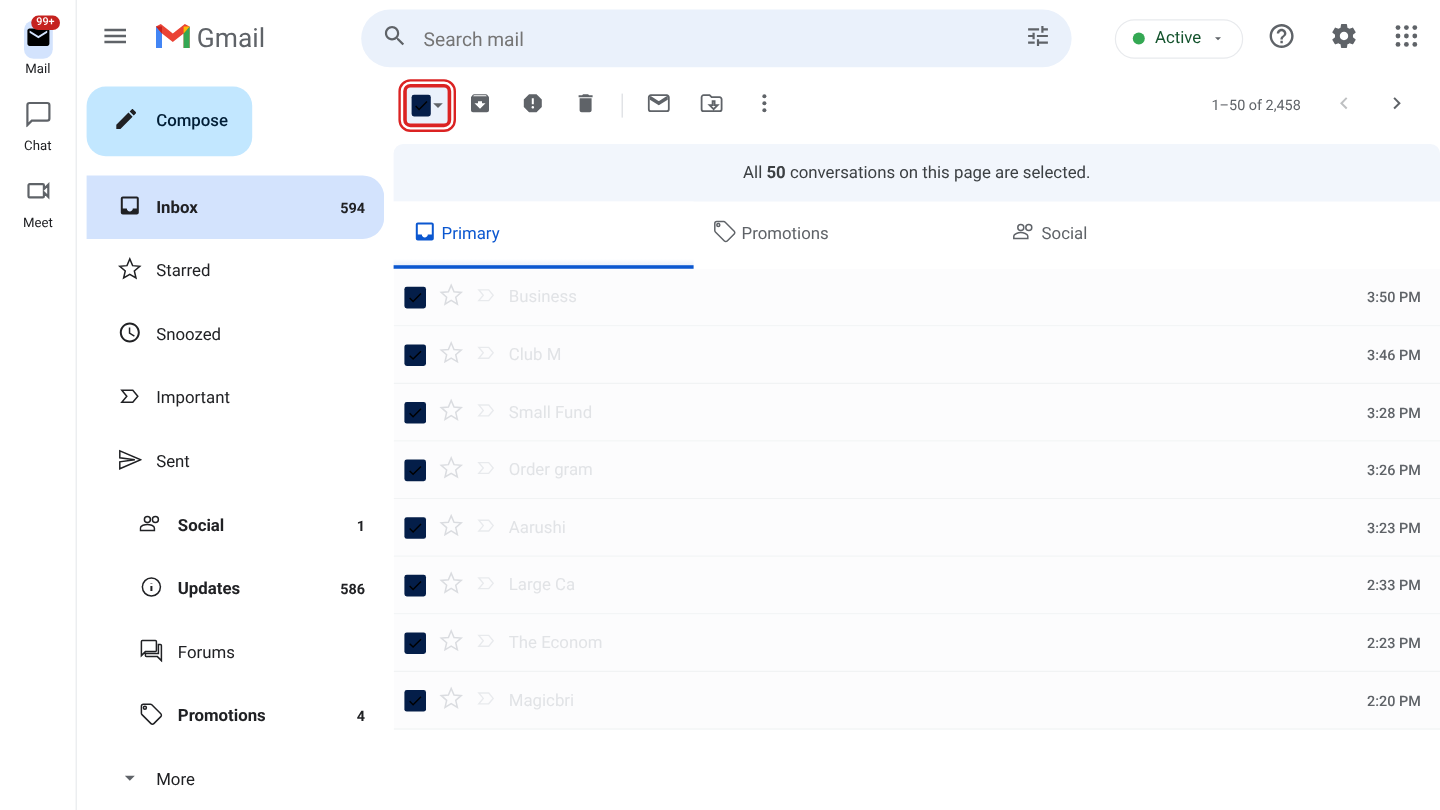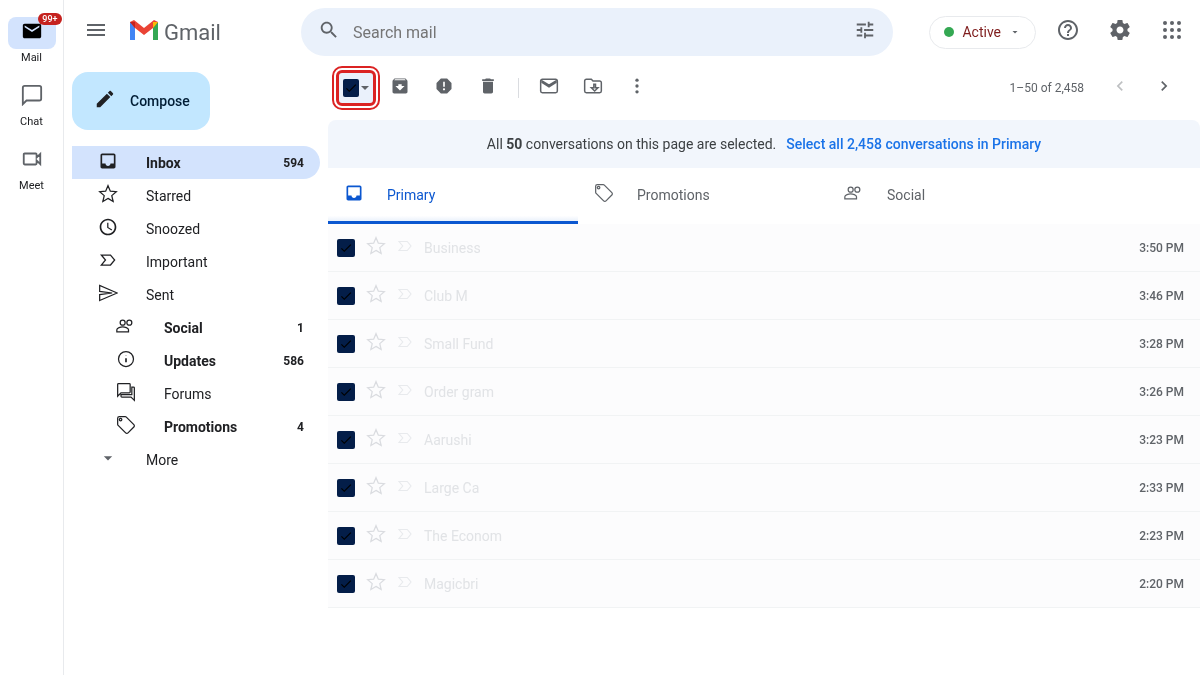--- a/index.html
+++ b/index.html
@@ -1,50 +1,50 @@
 <!DOCTYPE html>
 <html><head>
   <meta charset="utf-8">
   <style>
     * { margin: 0; padding: 0; box-sizing: border-box; font-family: 'Google Sans', Roboto, Arial, sans-serif; }
     body { background: #fff; width: 1200px; height: 675px; overflow: hidden; display: flex; }
     
     
     .nav-rail { width: 64px; border-right: 1px solid #e8eaed; display: flex; flex-direction: column; align-items: center; padding-top: 8px; }
     .nav-rail-item { width: 48px; height: 64px; display: flex; flex-direction: column; align-items: center; justify-content: center; cursor: pointer; position: relative; }
-    .nav-rail-item .icon-wrap { width: 48px; height: 32px; border-radius: 8px; display: flex; align-items: center; justify-content: center; position: relative; }
+    .nav-rail-item .icon-wrap { width: 24px; height: 32px; border-radius: 8px; display: flex; align-items: center; justify-content: center; position: relative; }
     .nav-rail-item.active .icon-wrap { background: #d3e3fd; }
     .nav-rail-label { font-size: 11px; color: #202124; margin-top: 2px; }
     .nav-badge { position: absolute; top: -4px; right: -6px; background: #c5221f; color: #fff; font-size: 9px; padding: 1px 4px; border-radius: 8px; font-weight: 500; }
     
     
     .main { flex: 1; display: flex; flex-direction: column; }
     
     
     .header { height: 64px; display: flex; align-items: center; padding: 0 8px; gap: 8px; }
     .menu-btn { width: 48px; height: 48px; display: flex; align-items: center; justify-content: center; border-radius: 50%; cursor: pointer; }
     .logo { display: flex; align-items: center; gap: 4px; padding-right: 28px; }
     .logo-text { font-size: 22px; color: #5f6368; font-weight: 400; }
     .search-bar { flex: 1; max-width: 610px; height: 48px; background: #eaf1fb; border-radius: 24px; display: flex; align-items: center; padding: 0 8px; margin-left: 44px; }
     .search-icon-btn { width: 40px; height: 40px; display: flex; align-items: center; justify-content: center; cursor: pointer; }
     .search-input { flex: 1; border: none; background: transparent; font-size: 16px; color: #5f6368; outline: none; padding: 0 4px; }
     .tune-btn { width: 40px; height: 40px; display: flex; align-items: center; justify-content: center; cursor: pointer; }
     .status-chip { display: flex; align-items: center; gap: 8px; padding: 6px 14px; border-radius: 18px; background: #fff; border: 1px solid #e8eaed; margin-left: 28px; cursor: pointer; }
     .status-dot { width: 10px; height: 10px; border-radius: 50%; background: #34a853; }
-    .status-text { font-size: 14px; color: #7f1d1d; }
+    .status-text { font-size: 14px; color: #14532d; }
     .header-icon-btn { width: 40px; height: 40px; display: flex; align-items: center; justify-content: center; border-radius: 50%; cursor: pointer; margin-left: 4px; }
     
     
     .body { flex: 1; display: flex; overflow: hidden; }
     
     
     .sidebar { width: 256px; padding: 8px 0 0 8px; overflow-y: auto; }
     .compose-btn { display: flex; align-items: center; gap: 14px; padding: 16px 22px; border-radius: 16px; background: #c2e7ff; cursor: pointer; margin-bottom: 16px; width: 138px; }
     .compose-text { font-size: 14px; color: #001d35; font-weight: 500; }
-    .sidebar-item { display: flex; align-items: center; gap: 28px; padding: 6px 16px 6px 26px; border-radius: 0 18px 18px 0; cursor: pointer; height: 33px; }
+    .sidebar-item { display: flex; align-items: center; gap: 12px; padding: 6px 16px 6px 26px; border-radius: 0 18px 18px 0; cursor: pointer; height: 53px; }
     .sidebar-item.active { background: #d3e3fd; font-weight: 700; }
     .sidebar-item.bold { font-weight: 700; }
     .sidebar-item-text { flex: 1; font-size: 14px; color: #202124; }
     .sidebar-item-count { font-size: 12px; color: #202124; }
     .sidebar-sub { padding-left: 18px; }
     
     
     .content { flex: 1; display: flex; flex-direction: column; border-left: 0; }
     .toolbar { height: 48px; display: flex; align-items: center; padding: 0 16px; gap: 4px; }
     .select-box { width: 40px; height: 36px; display: flex; align-items: center; justify-content: center; border-radius: 6px; background: #eaf1fb; cursor: pointer; gap: 2px; border: 3px solid #db2323; outline: 2px solid #db2323; outline-offset: 2px; padding: 0 4px; }
@@ -54,21 +54,21 @@
     .toolbar-divider { width: 1px; height: 20px; background: #dadce0; margin: 0 6px; }
     .toolbar-spacer { flex: 1; }
     .page-info { font-size: 12px; color: #5f6368; margin-right: 12px; }
     
     .selection-banner { height: 48px; background: #f2f6fc; display: flex; align-items: center; justify-content: center; gap: 10px; font-size: 14px; padding: 0 16px; margin: 8px 0 0 8px; border-radius: 8px 8px 0 0; }
     .banner-text { color: #3c4043; }
     .banner-text b { font-weight: 700; }
     .banner-link { color: #1a73e8; font-weight: 500; cursor: pointer; }
     
     .tabs { display: flex; height: 56px; margin: 0 0 0 8px; }
-    .tab { flex: 1; max-width: 250px; display: flex; align-items: center; gap: 23px; padding: 0 16px; cursor: pointer; border-bottom: 3px solid transparent; color: #5f6368; font-size: 14px; }
+    .tab { flex: 1; max-width: 250px; display: flex; align-items: center; gap: 4px; padding: 0 16px; cursor: pointer; border-bottom: 3px solid transparent; color: #5f6368; font-size: 14px; }
     .tab.active { color: #0b57d0; border-bottom-color: #0b57d0; background: linear-gradient(to bottom, #fff 90%, #eaf1fb); }
     
     .email-list { flex: 1; overflow-y: auto; margin-left: 8px; }
     .email-row { display: flex; align-items: center; height: 48px; padding: 0 16px 0 8px; border-bottom: 1px solid #f1f3f4; gap: 10px; cursor: pointer; background: #fcfcfd; }
     .email-check { width: 20px; height: 20px; display: flex; align-items: center; justify-content: center; }
     .email-check-box { width: 18px; height: 18px; border-radius: 2px; background: #041e49; display:flex; align-items:center; justify-content:center; }
     .email-star { color: #dadce0; }
     .email-sender { width: 180px; font-size: 14px; color: #e1e3e6; font-weight: 400; overflow: hidden; white-space: nowrap; }
     .email-spacer { flex: 1; }
     .email-time { font-size: 12px; color: #5f6368; font-weight: 500; margin-left: 12px; }
@@ -345,21 +345,20 @@
           <span>
             <svg width="20" height="20" viewBox="0 0 24 24">
                 <path d="M10 6L8.59 7.41 13.17 12l-4.58 4.59L10 18l6-6z"></path>
               </svg>
           </span>
         </div>
       </div>
 
       <div class="selection-banner">
         <span class="banner-text"><span>All </span><b>50</b><span> conversations on this page are selected.</span></span>
-        <span class="banner-link">Select all 2,458 conversations in Primary</span>
       </div>
 
       <div class="tabs" id="tabs">
           <div class="tab active">
             <span><svg width="20" height="20" viewBox="0 0 24 24">
                 <path d="M19 3H5c-1.1 0-2 .9-2 2v14c0 1.1.9 2 2 2h14c1.1 0 2-.9 2-2V5c0-1.1-.9-2-2-2zm0 12h-4c0 1.66-1.35 3-3 3s-3-1.34-3-3H5V5h14v10z"></path>
               </svg></span>
             <span>Primary</span>
           </div>
           <div class="tab">

